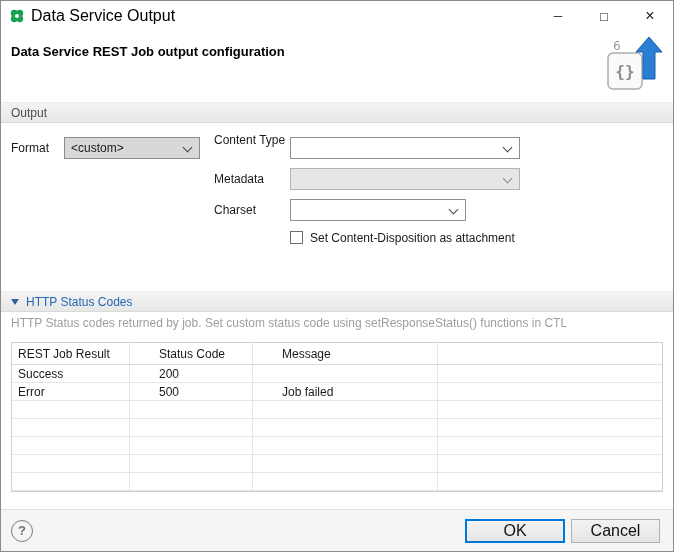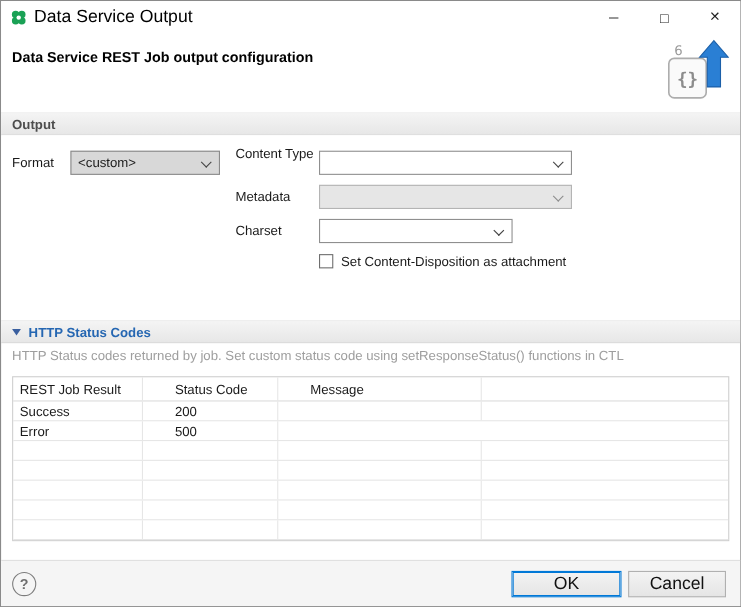--- a/index.html
+++ b/index.html
@@ -19,21 +19,21 @@
   .winbtn.max{font-size:13px;}
   .winbtn.close{font-size:16px;}
   
   .header{height:71px;position:relative;background:#fff;padding-left:28px;}
   .header-title{position:absolute;left:10px;top:13px;font-weight:bold;font-size:13px;color:#000;}
   .header-icon{position:absolute;right:10px;top:4px;width:58px;height:60px;}
   
   .section-bar{height:21px;display:flex;align-items:center;padding-left:10px;box-sizing:border-box;
     background:linear-gradient(#f4f4f4,#e7e7e7);
     border-top:1px solid #ececec;border-bottom:1px solid #d9d9d9;}
-  .section-bar .bar-label{font-weight:bold;color:#4d4d4d;text-align:right;}
+  .section-bar .bar-label{font-weight:normal;color:#4d4d4d;text-align:right;}
   .http-bar .bar-label{color:#2667b2;}
   .twistie{width:0;height:0;border-left:4px solid transparent;border-right:4px solid transparent;
     border-top:6px solid #3a5f9f;margin-right:7px;display:inline-block;}
   
   .form-area{position:relative;height:168px;background:#fff;}
   .flabel{position:absolute;color:#1a1a1a;}
   .combo{position:absolute;height:22px;box-sizing:border-box;border:1px solid #8f8f8f;background:#fff;
     display:flex;align-items:center;padding:0 6px 0 6px;cursor:default;}
   .combo .combo-value{white-space:nowrap;overflow:hidden;}
   .combo .combo-arrow{position:absolute;right:8px;top:6px;width:6px;height:6px;
@@ -159,20 +159,21 @@
     <div>
         <div class="tr">
           <div class="td c1">Success</div>
           <div class="td c2">200</div>
           <div class="td c3"></div>
           <div class="td c4"></div>
         </div>
         <div class="tr">
           <div class="td c1">Error</div>
           <div class="td c2">500</div>
+          <div class="td c3">Job failed</div>
           <div class="td c4"></div>
         </div>
         <div class="tr">
           <div class="td c1"></div>
           <div class="td c2"></div>
           <div class="td c3"></div>
           <div class="td c4"></div>
         </div>
         <div class="tr">
           <div class="td c1"></div>

